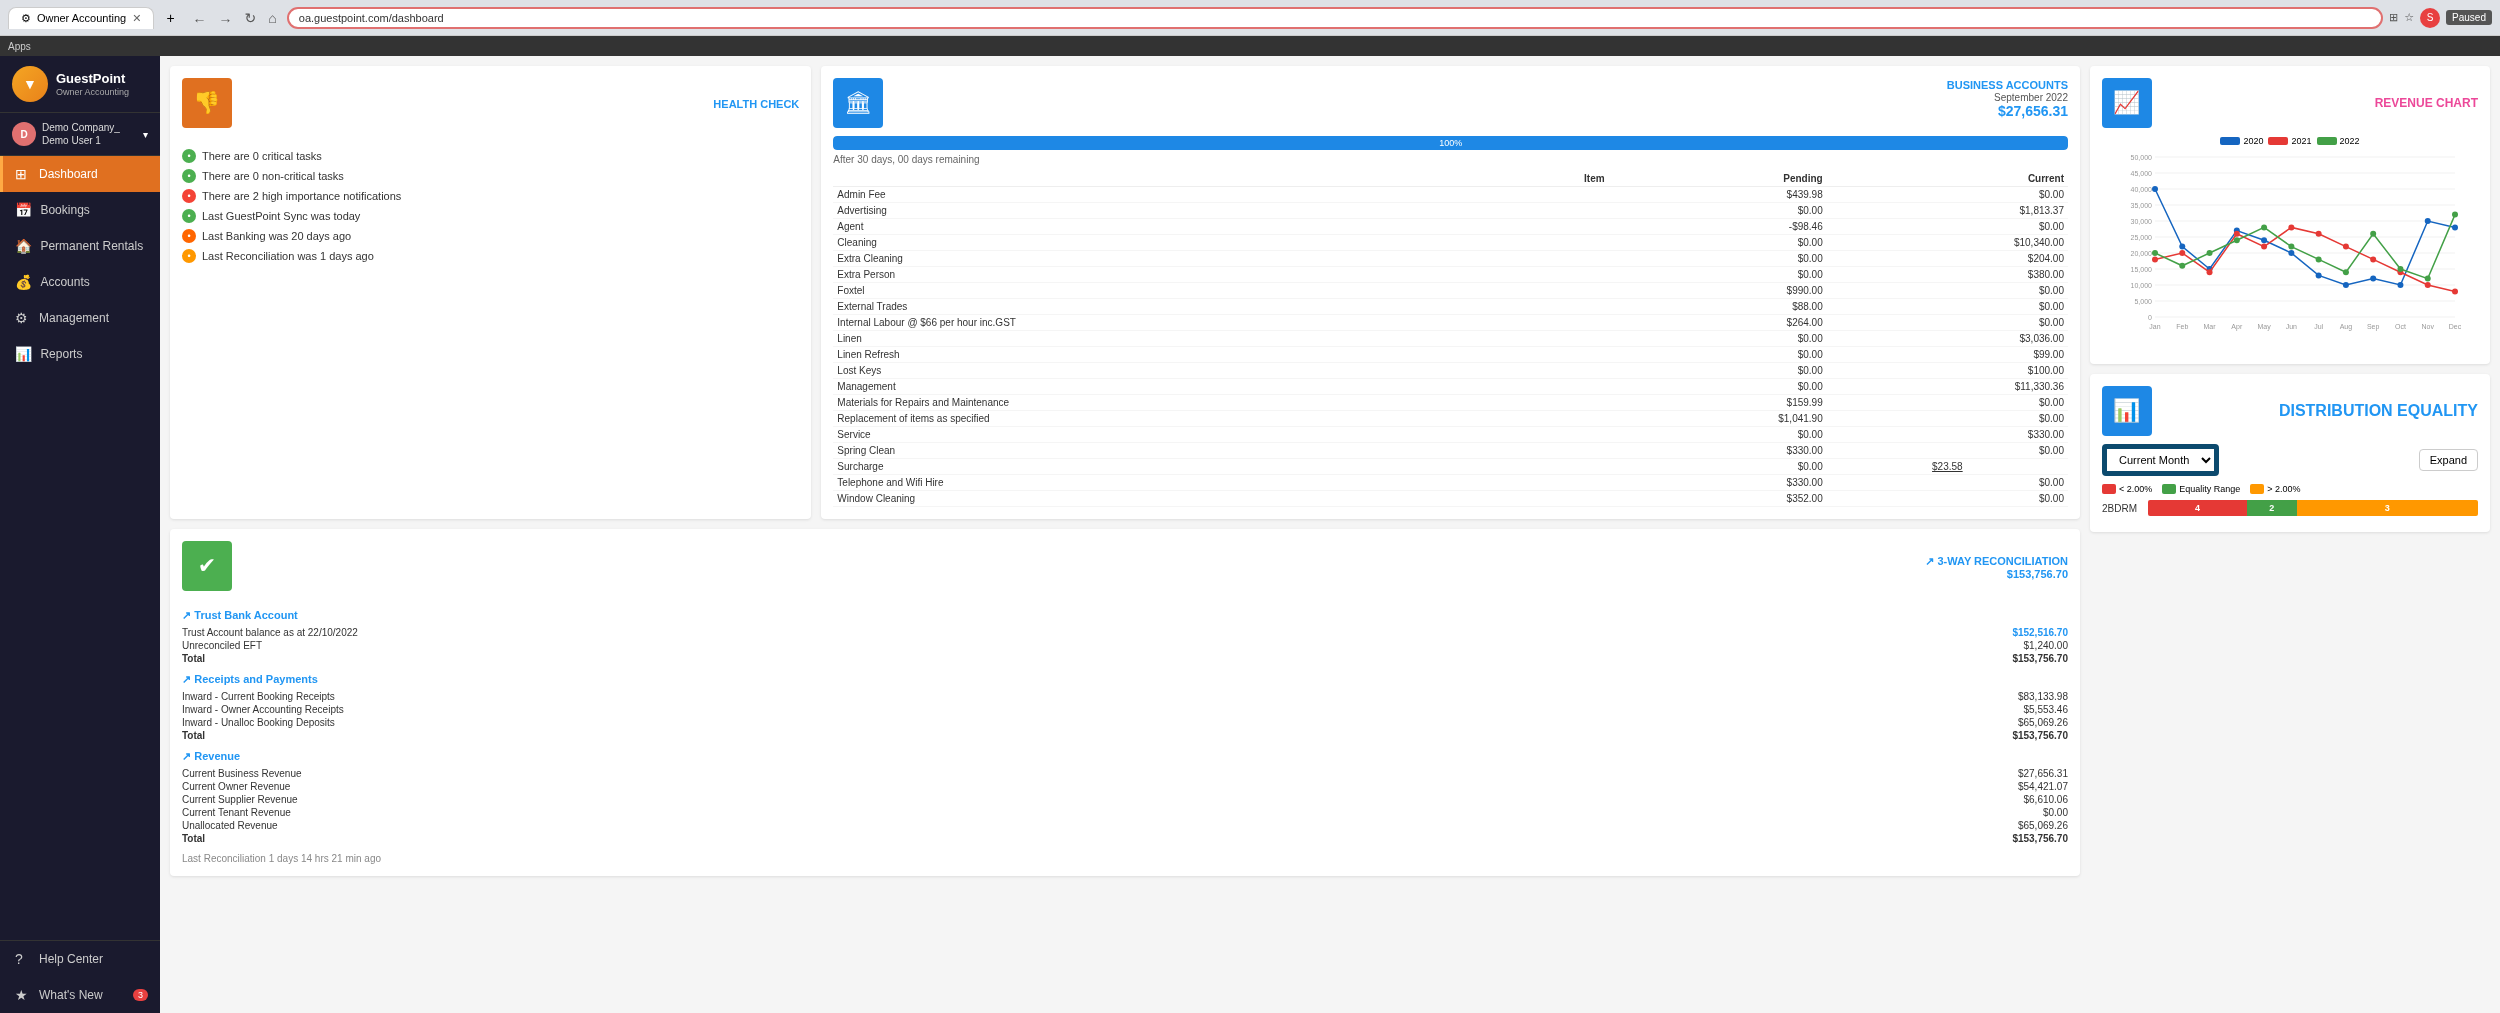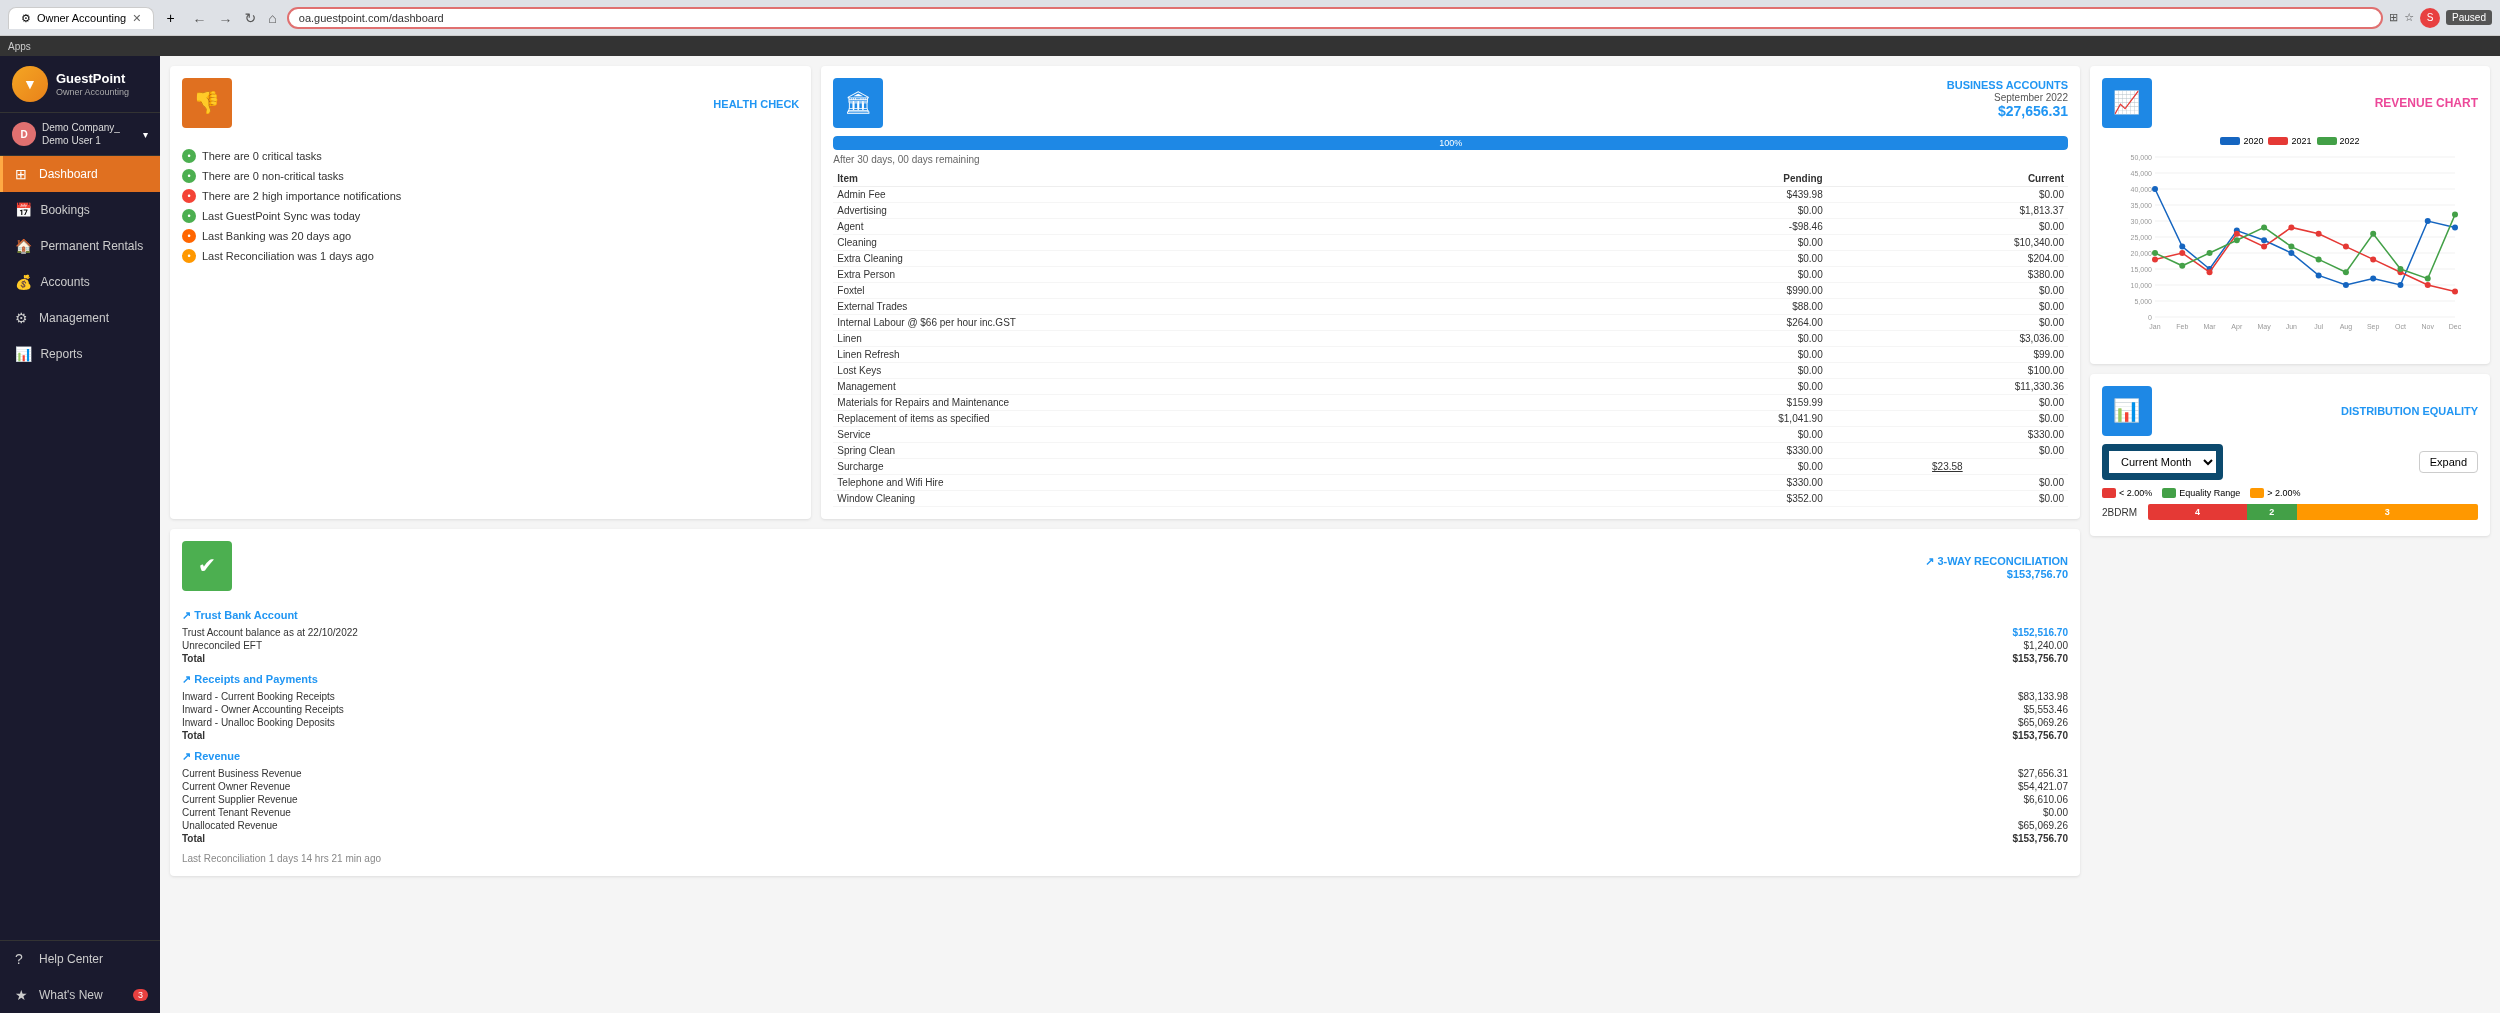--- a/index.html
+++ b/index.html
@@ -65,43 +65,43 @@
     .accounts-icon { width: 50px; height: 50px; background: #1e88e5; border-radius: 4px; display: flex; align-items: center; justify-content: center; color: white; font-size: 22px; flex-shrink: 0; }
     .accounts-title-area { flex: 1; }
     .accounts-link { color: #2196f3; font-size: 11px; font-weight: bold; cursor: pointer; margin-left: 44px; }
     .accounts-month { color: #555; font-size: 10px; }
     .accounts-amount { color: #2196f3; font-size: 14px; font-weight: bold; }
     .progress-bar-outer { background: #e0e0e0; border-radius: 4px; height: 14px; margin-bottom: 4px; overflow: hidden; position: relative; }
     .progress-bar-inner { background: #1e88e5; height: 100%; border-radius: 4px; }
     .progress-label { position: absolute; left: 50%; top: 0; transform: translateX(-50%); font-size: 9px; color: white; line-height: 14px; }
     .progress-text { font-size: 10px; color: #666; margin-bottom: 6px; }
     .accounts-table { width: 100%; border-collapse: collapse; font-size: 10px; }
-    .accounts-table th { text-align: left; color: #333; font-weight: bold; padding: 2px 4px; border-bottom: 1px solid #eee; }
+    .accounts-table th { text-align: right; color: #333; font-weight: bold; padding: 2px 4px; border-bottom: 1px solid #eee; }
     .accounts-table th:last-child, .accounts-table td:last-child { text-align: right; }
     .accounts-table th:nth-child(2), .accounts-table td:nth-child(2) { text-align: right; }
     .accounts-table td { padding: 2px 4px; color: #333; border-bottom: 1px solid #f5f5f5; }
 
     
     .revenue-card { width: 400px; padding: 12px; }
     .revenue-header { display: flex; align-items: center; justify-content: space-between; margin-bottom: 8px; }
     .revenue-icon { width: 50px; height: 50px; background: #1e88e5; border-radius: 4px; display: flex; align-items: center; justify-content: center; color: white; font-size: 22px; flex-shrink: 0; }
     .revenue-title { color: #ec4899; font-size: 12px; font-weight: bold; text-align: right; }
     .chart-legend { display: flex; gap: 5px; justify-content: center; margin-bottom: 6px; }
     .legend-item { display: flex; align-items: center; gap: 3px; font-size: 9px; }
     .legend-dot { width: 20px; height: 8px; border-radius: 2px; }
     .chart-area { height: 200px; position: relative; }
     .chart-svg { width: 100%; height: 100%; }
 
     
     .dist-card { width: 400px; padding: 12px; margin-top: 10px; }
     .dist-header { display: flex; align-items: center; justify-content: space-between; margin-bottom: 8px; }
     .dist-icon { width: 50px; height: 50px; background: #1e88e5; border-radius: 4px; display: flex; align-items: center; justify-content: center; color: white; font-size: 22px; flex-shrink: 0; }
-    .dist-title { color: #2196f3; font-size: 11px; font-weight: bold; text-align: right; }
+    .dist-title { color: #2196f3; font-size: 16px; font-weight: bold; text-align: right; }
     .dist-controls { display: flex; align-items: center; justify-content: space-between; margin-bottom: 8px; }
-    .dist-select { border: 7px solid #0c4a6e; border-radius: 4px; padding: 4px 8px; font-size: 11px; background: white; cursor: pointer; }
+    .dist-select { border: 5px solid #0c4a6e; border-radius: 4px; padding: 4px 8px; font-size: 11px; background: white; cursor: pointer; }
     .dist-expand { border: 1px solid #ccc; border-radius: 4px; padding: 4px 10px; font-size: 11px; background: white; cursor: pointer; }
     .dist-legend { display: flex; gap: 10px; margin-bottom: 6px; font-size: 9px; }
     .dist-legend-item { display: flex; align-items: center; gap: 3px; }
     .dist-bar-row { display: flex; align-items: center; gap: 6px; margin-bottom: 4px; }
     .dist-bar-label { font-size: 10px; color: #333; min-width: 40px; }
     .dist-bar-track { flex: 1; height: 16px; display: flex; border-radius: 2px; overflow: hidden; }
     .dist-seg { height: 100%; display: flex; align-items: center; justify-content: center; font-size: 9px; color: white; font-weight: bold; }
 
     
     .right-col { display: flex; flex-direction: column; gap: 0; width: 400px; flex-shrink: 0; }

